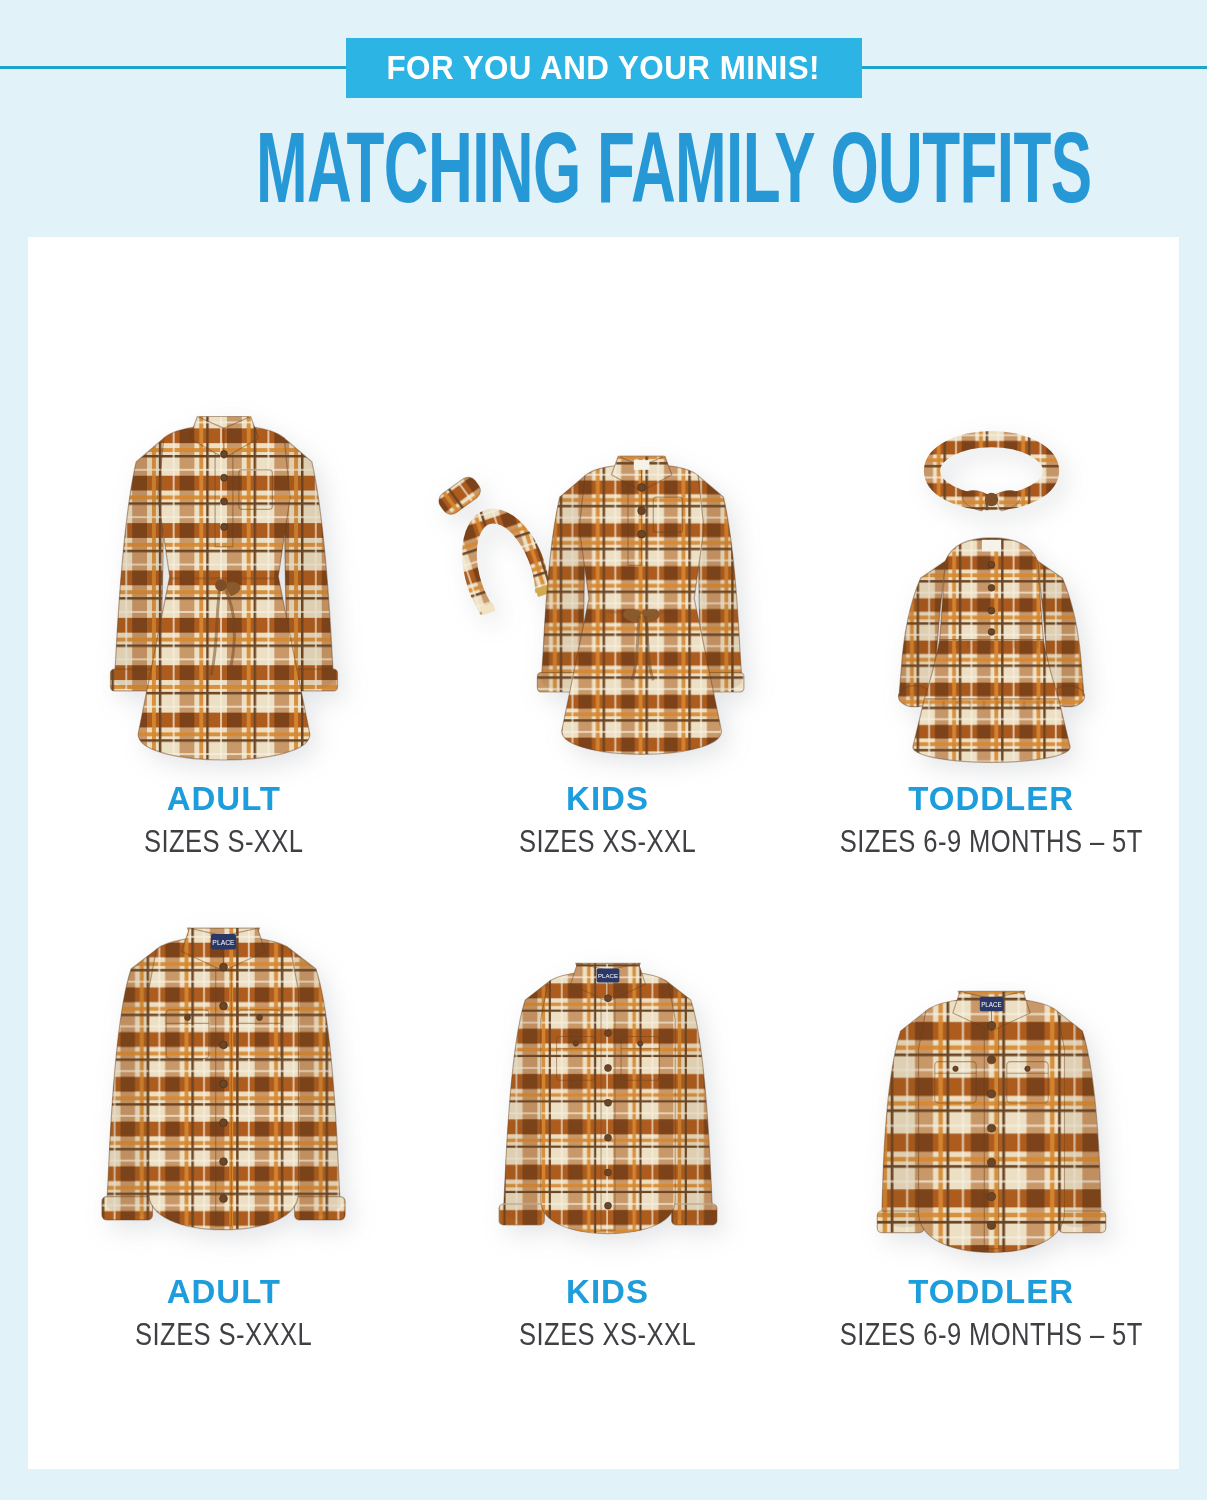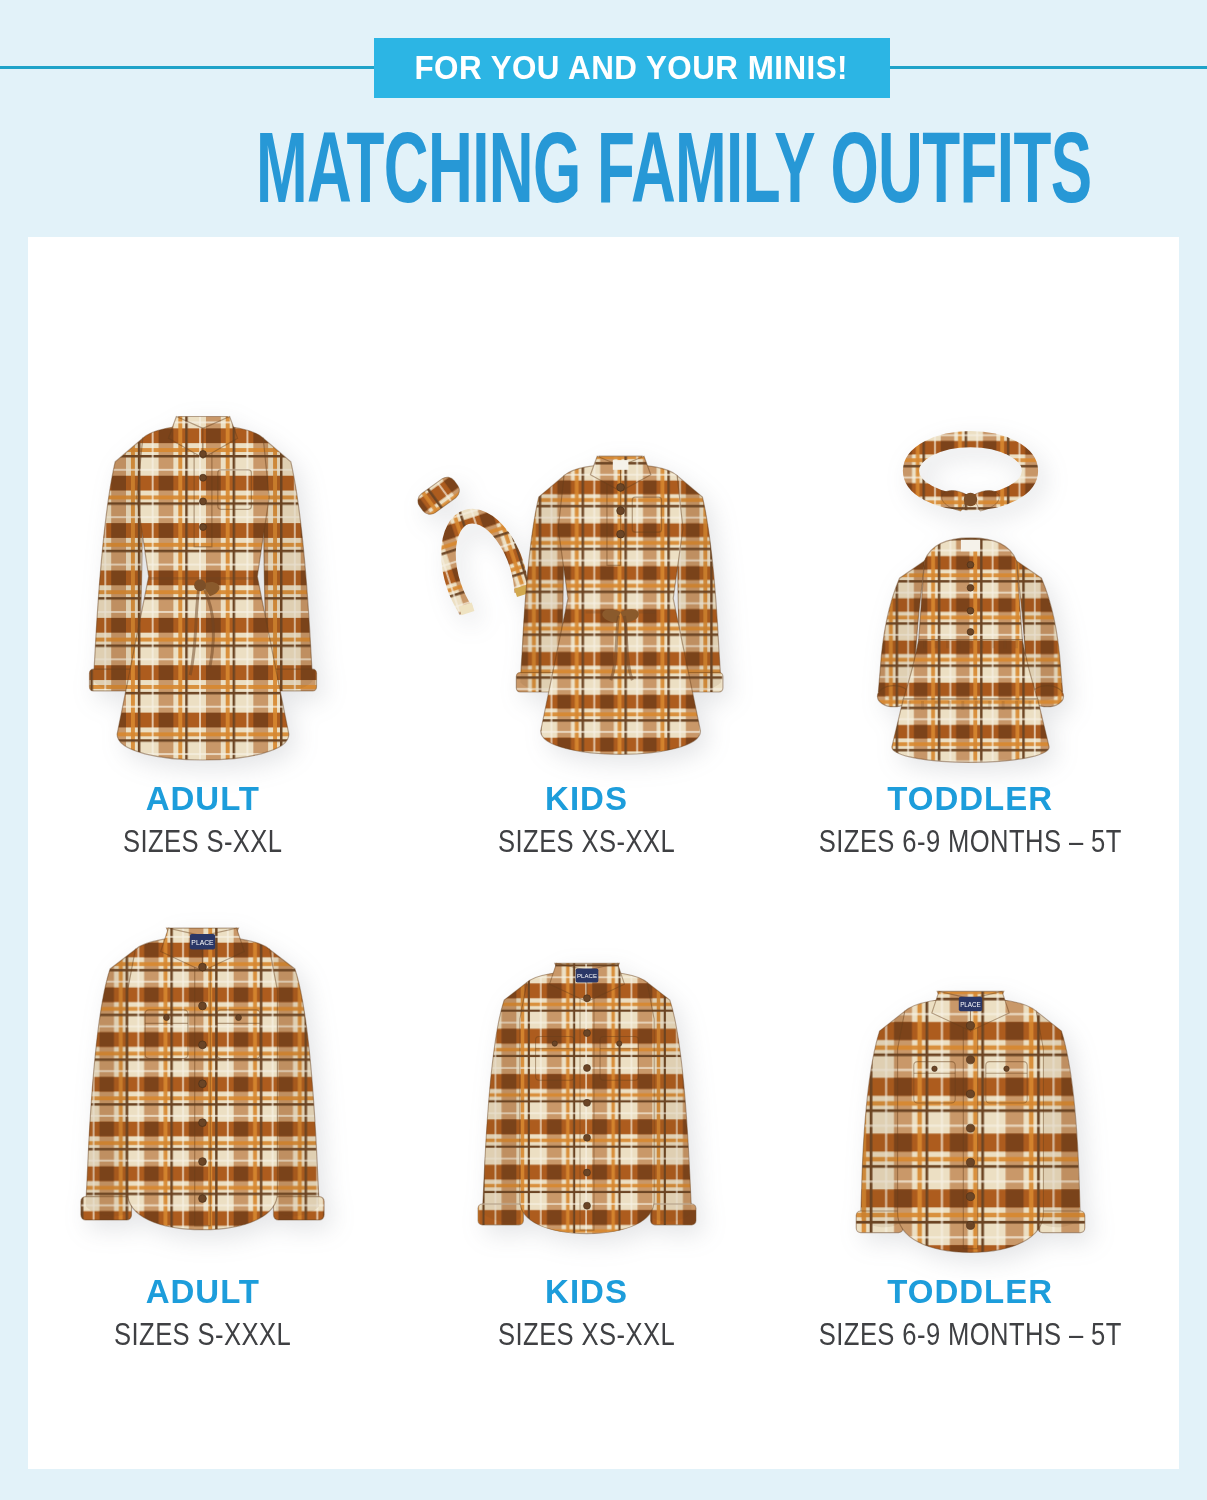--- a/index.html
+++ b/index.html
@@ -4,30 +4,30 @@
 <style>
   :root{
     --bg:#e2f2f9; --card:#ffffff; --banner-cyan:#2cb5e4; --rule-teal:#1fa3c9;
     --title-blue:#2798d6; --label-blue:#1d9ddb; --sizes-gray:#3f4043; --banner-text:#ffffff;
   }
   html,body{margin:0;padding:0;}
   .page{position:relative;width:1207px;height:1500px;background:var(--bg);
         font-family:"Liberation Sans",sans-serif;overflow:hidden;}
   .rule{position:absolute;top:66px;left:0;width:1207px;height:3px;background:var(--rule-teal);}
   .banner{position:absolute;top:38px;left:50%;transform:translateX(-50%);width:516px;height:60px;
-          background:var(--banner-cyan);display:flex;align-items:center;justify-content:center;margin-left:28px;}
+          background:var(--banner-cyan);display:flex;align-items:center;justify-content:center;}
   .banner span{display:inline-block;color:var(--banner-text);font-weight:700;font-size:33px;
                letter-spacing:.5px;transform:scaleX(.95);white-space:nowrap;}
   .title{position:absolute;top:116px;left:0;width:1207px;text-align:left;line-height:1.02;}
   .title span{display:inline-block;font-size:100px;font-weight:700;color:var(--title-blue);
               transform:scaleX(.62);transform-origin:center;letter-spacing:-1px;white-space:nowrap;}
   .card{position:absolute;left:28px;top:237px;width:1151px;height:1232px;background:var(--card);}
   .subtitle{position:absolute;top:266px;left:0;width:1207px;text-align:center;
             font-style:italic;font-size:46px;color:var(--title-blue);}
-  .prow{position:absolute;left:11px;width:1151px;display:flex;}
+  .prow{position:absolute;left:32px;width:1151px;display:flex;}
   .row-0{top:352px;}
   .row-1{top:880px;}
   .cell{flex:1 1 0;display:flex;flex-direction:column;align-items:center;}
   .pimg{display:flex;align-items:flex-end;justify-content:center;width:100%;}
   .row-0 .pimg{height:420px;}
   .row-1 .pimg{height:385px;}
   .pimg svg{filter:drop-shadow(7px 9px 12px rgba(90,95,105,.16));}
   .pname{margin-top:8px;font-size:33px;font-weight:700;color:var(--label-blue);letter-spacing:1px;}
   .psizes{margin-top:5px;font-size:32px;font-weight:400;color:var(--sizes-gray);
           transform:scaleX(.8);transform-origin:center;white-space:nowrap;letter-spacing:.5px;}

